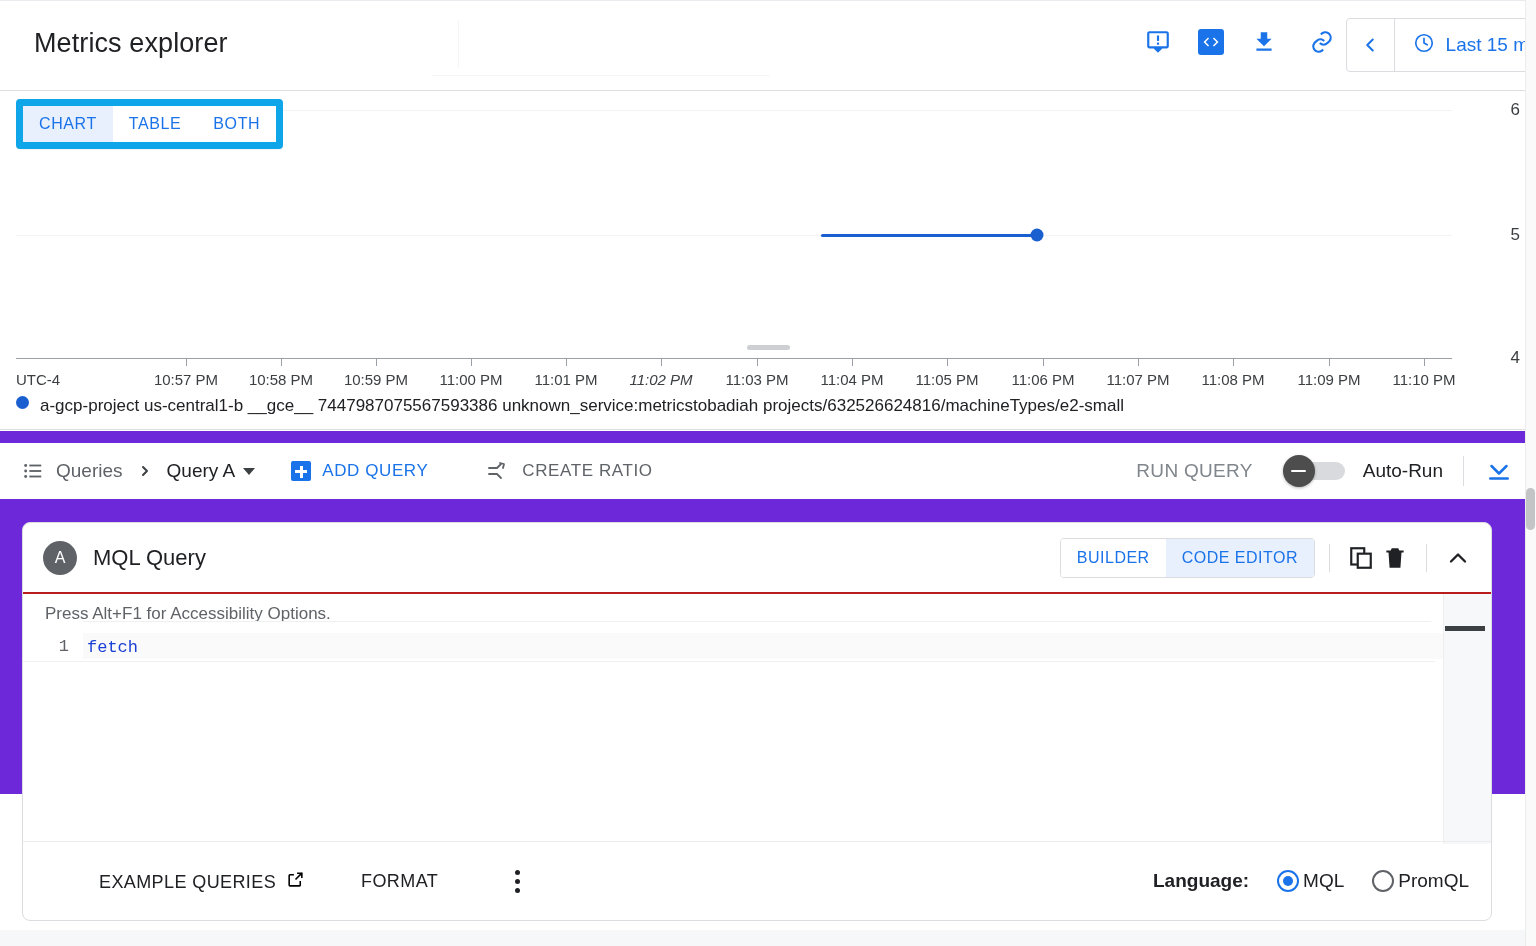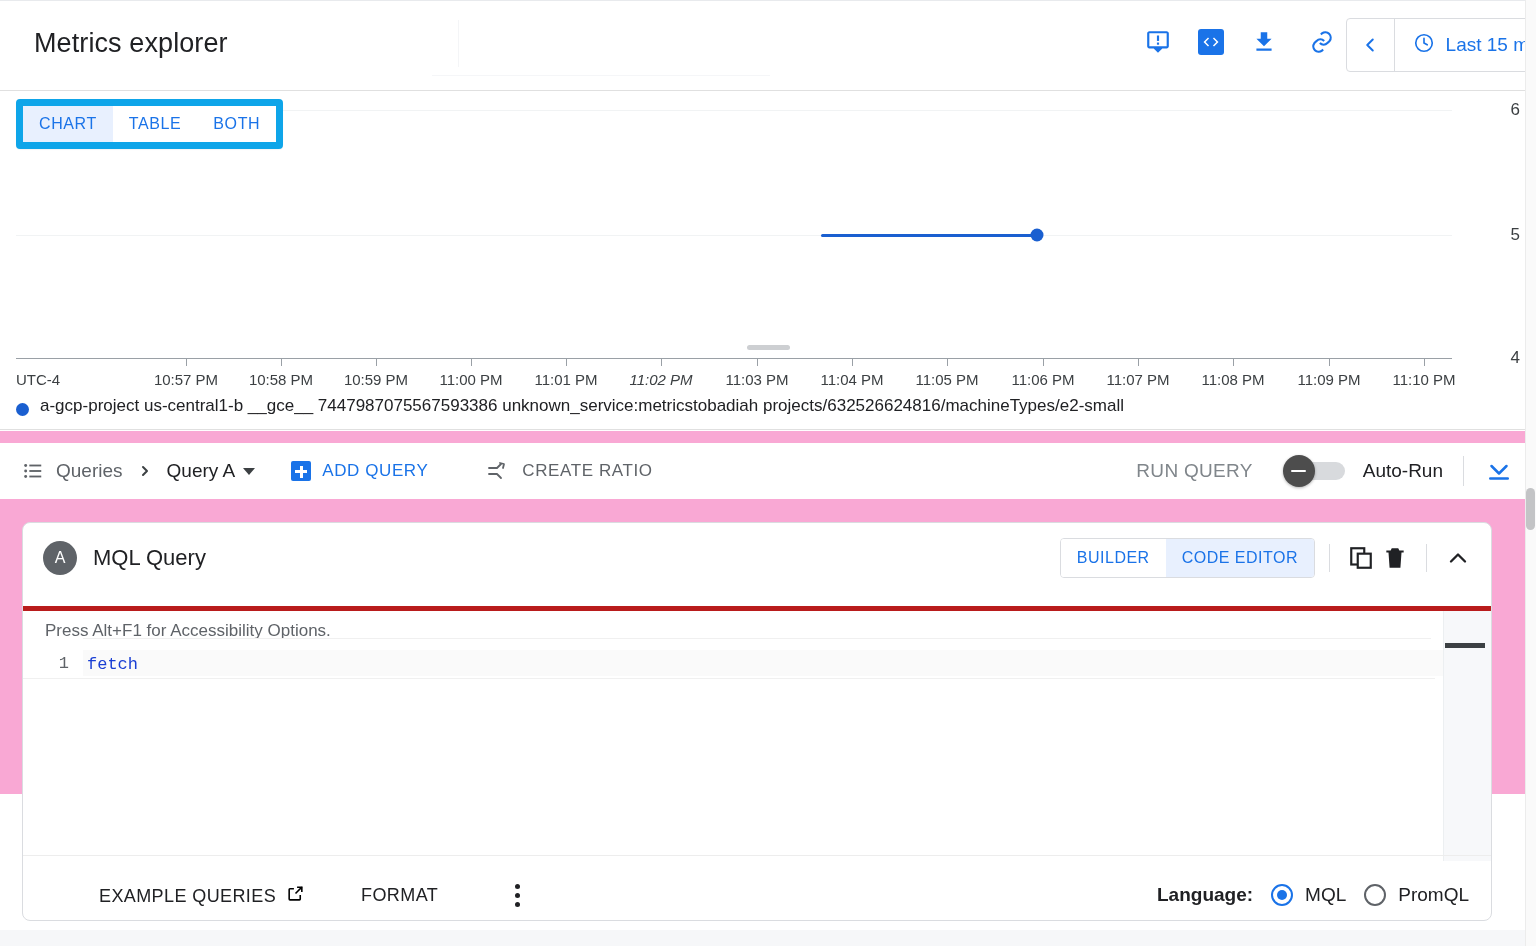--- a/index.html
+++ b/index.html
@@ -4,21 +4,21 @@
 <style>
   * { box-sizing: border-box; }
   html, body {
     margin: 0; padding: 0;
     width: 1536px; height: 946px;
     background: #ffffff;
     font-family: "Liberation Sans", sans-serif;
     overflow: hidden;
     -webkit-font-smoothing: antialiased;
   }
-  .page { position: relative; width: 1536px; height: 794px; background: #f9a8d4; }
+  .page { position: relative; width: 1536px; height: 794px; background: #6d28d9; }
 
   
   .header {
     position: absolute; left: 0; top: 0; width: 1536px; height: 91px;
     background: #fff; border-bottom: 1px solid #e0e0e0;
   }
   .header-top-rule { position:absolute; left:0; top:0; width:1536px; height:1px; background:#e8eaed; }
   .app-title {
     position: absolute; left: 34px; top: 28px;
     font-size: 27px; color: #202124; letter-spacing: .1px; white-space: nowrap;
@@ -75,21 +75,21 @@
   .xlabel {
     position:absolute; top:12px; font-size:15px; color:#3c4043;
     transform: translateX(-50%); white-space:nowrap;
   }
   .xlabel.tz { transform:none; left:0; }
 
   .series-line { position:absolute; height:3px; border-radius:2px; }
   .series-dot { position:absolute; width:13px; height:13px; border-radius:50%; transform: translate(-50%,-50%); }
 
   .legend {
-    position:absolute; left:16px; top:305px; display:flex; align-items:flex-end; gap:11px;
+    position:absolute; left:16px; top:305px; display:flex; align-items:flex-start; gap:11px;
   }
   .legend-swatch { width:13px; height:13px; border-radius:50%; flex:0 0 auto; }
   .legend-text { font-size:17px; color:#202124; white-space:nowrap; }
 
   .panel-divider { position:absolute; left:0; top:338px; width:1536px; height:1px; background:#e0e0e0; }
   .drag-handle {
     position:absolute; left:747px; top:345px; width:43px; height:5px;
     border-radius:3px; background:#cdcfd2; cursor:row-resize;
   }
 
@@ -138,21 +138,21 @@
     display:flex;align-items:center;justify-content:center;font-size:16px;flex:0 0 auto;
   }
   .card-title { font-size:22px; color:#202124; margin-left:16px; }
   .card-header-right { margin-left:auto; display:flex; align-items:center; }
   .mode-toggle { display:flex; border:1px solid #dadce0; border-radius:4px; overflow:hidden; }
   .mode-toggle .seg { padding:10px 16px; font-size:16px; letter-spacing:.5px; color:#1a73e8; cursor:pointer; background:#fff; }
   .mode-toggle .seg.active { background:#e8f0fe; }
   .ch-sep { width:1px; height:28px; background:#dadce0; margin:0 14px; }
   .ch-icon { width:34px;height:34px;display:flex;align-items:center;justify-content:center;color:#202124;cursor:pointer; }
 
-  .editor { position:relative; height:250px; border-top:5px solid #b91c1c; background:#fff;margin-top:14px; }
+  .editor { position:relative; height:250px; border-top:2px solid #b91c1c; background:#fff; }
   .a11y-hint { position:absolute; left:22px; top:10px; font-size:17px; color:#5f6368; }
   .code-row { position:absolute; left:0; top:38px; right:0; height:28px; display:flex; align-items:center; }
   .gutter { width:60px; text-align:right; padding-right:14px; font-family:"Liberation Mono", monospace; font-size:17px; color:#5f6368; }
   .code-line {
     flex:1; font-family:"Liberation Mono", monospace; font-size:17px; white-space:pre;
     background:#fafafa; padding:2px 0 2px 4px; height:26px; display:flex; align-items:flex-end;
   }
   .tok-kw { color:#1a3fd4; }
   .tok-str { color:#b03030; }
   .editor-rule { position:absolute; left:60px; top:27px; right:60px; height:1px; background:#f0f0f0; }
@@ -163,21 +163,21 @@
   .editor-bottom-rule { position:absolute; left:0; bottom:0; width:100%; height:1px; background:#ededed; }
 
   .card-footer { position:relative; height:78px; display:flex; align-items:center; padding:0 22px 0 0; }
   .ex-queries { display:flex; align-items:flex-end; gap:10px; margin-left:76px; cursor:pointer; }
   .ex-queries-label { font-size:18px; color:#202124; letter-spacing:.4px; }
   .format-btn { font-size:18px; color:#202124; letter-spacing:.4px; margin-left:56px; cursor:pointer; }
   .kebab { margin-left:64px; width:30px; height:30px; display:flex; flex-direction:column; align-items:center; justify-content:center; gap:4px; cursor:pointer; }
   .kebab i { width:5px; height:5px; border-radius:50%; background:#202124; display:block; }
   .lang-group { margin-left:auto; display:flex; align-items:center; gap:0; }
   .lang-label { font-size:19px; color:#202124; font-weight:bold; }
-  .radio-opt { display:flex; align-items:center; gap:12px; margin-left:18px; cursor:pointer; }
+  .radio-opt { display:flex; align-items:center; gap:4px; margin-left:28px; cursor:pointer; }
   .radio { width:22px;height:22px;border-radius:50%;border:2px solid #5f6368;position:relative;flex:0 0 auto; }
   .radio.checked { border-color:#1a73e8; }
   .radio.checked:after{content:"";position:absolute;left:4px;top:4px;width:10px;height:10px;border-radius:50%;background:#1a73e8;}
   .radio-label { font-size:19px; color:#202124; }
 
   
   .page-scrollbar { position:absolute; right:0; top:0; width:11px; height:946px; background:#fafafa; border-left:1px solid #ececec; }
   .page-scroll-thumb { position:absolute; right:1px; top:488px; width:9px; height:42px; border-radius:5px; background:#c3c4c6; cursor:grab; }
   .bottom-strip { position:absolute; left:0; top:930px; width:1536px; height:16px; background:#f6f7f9; }
   .card-outer-bg { position:absolute; left:0; top:505px; width:1525px; height:441px; background:#f6f7f9; z-index:-1; }

